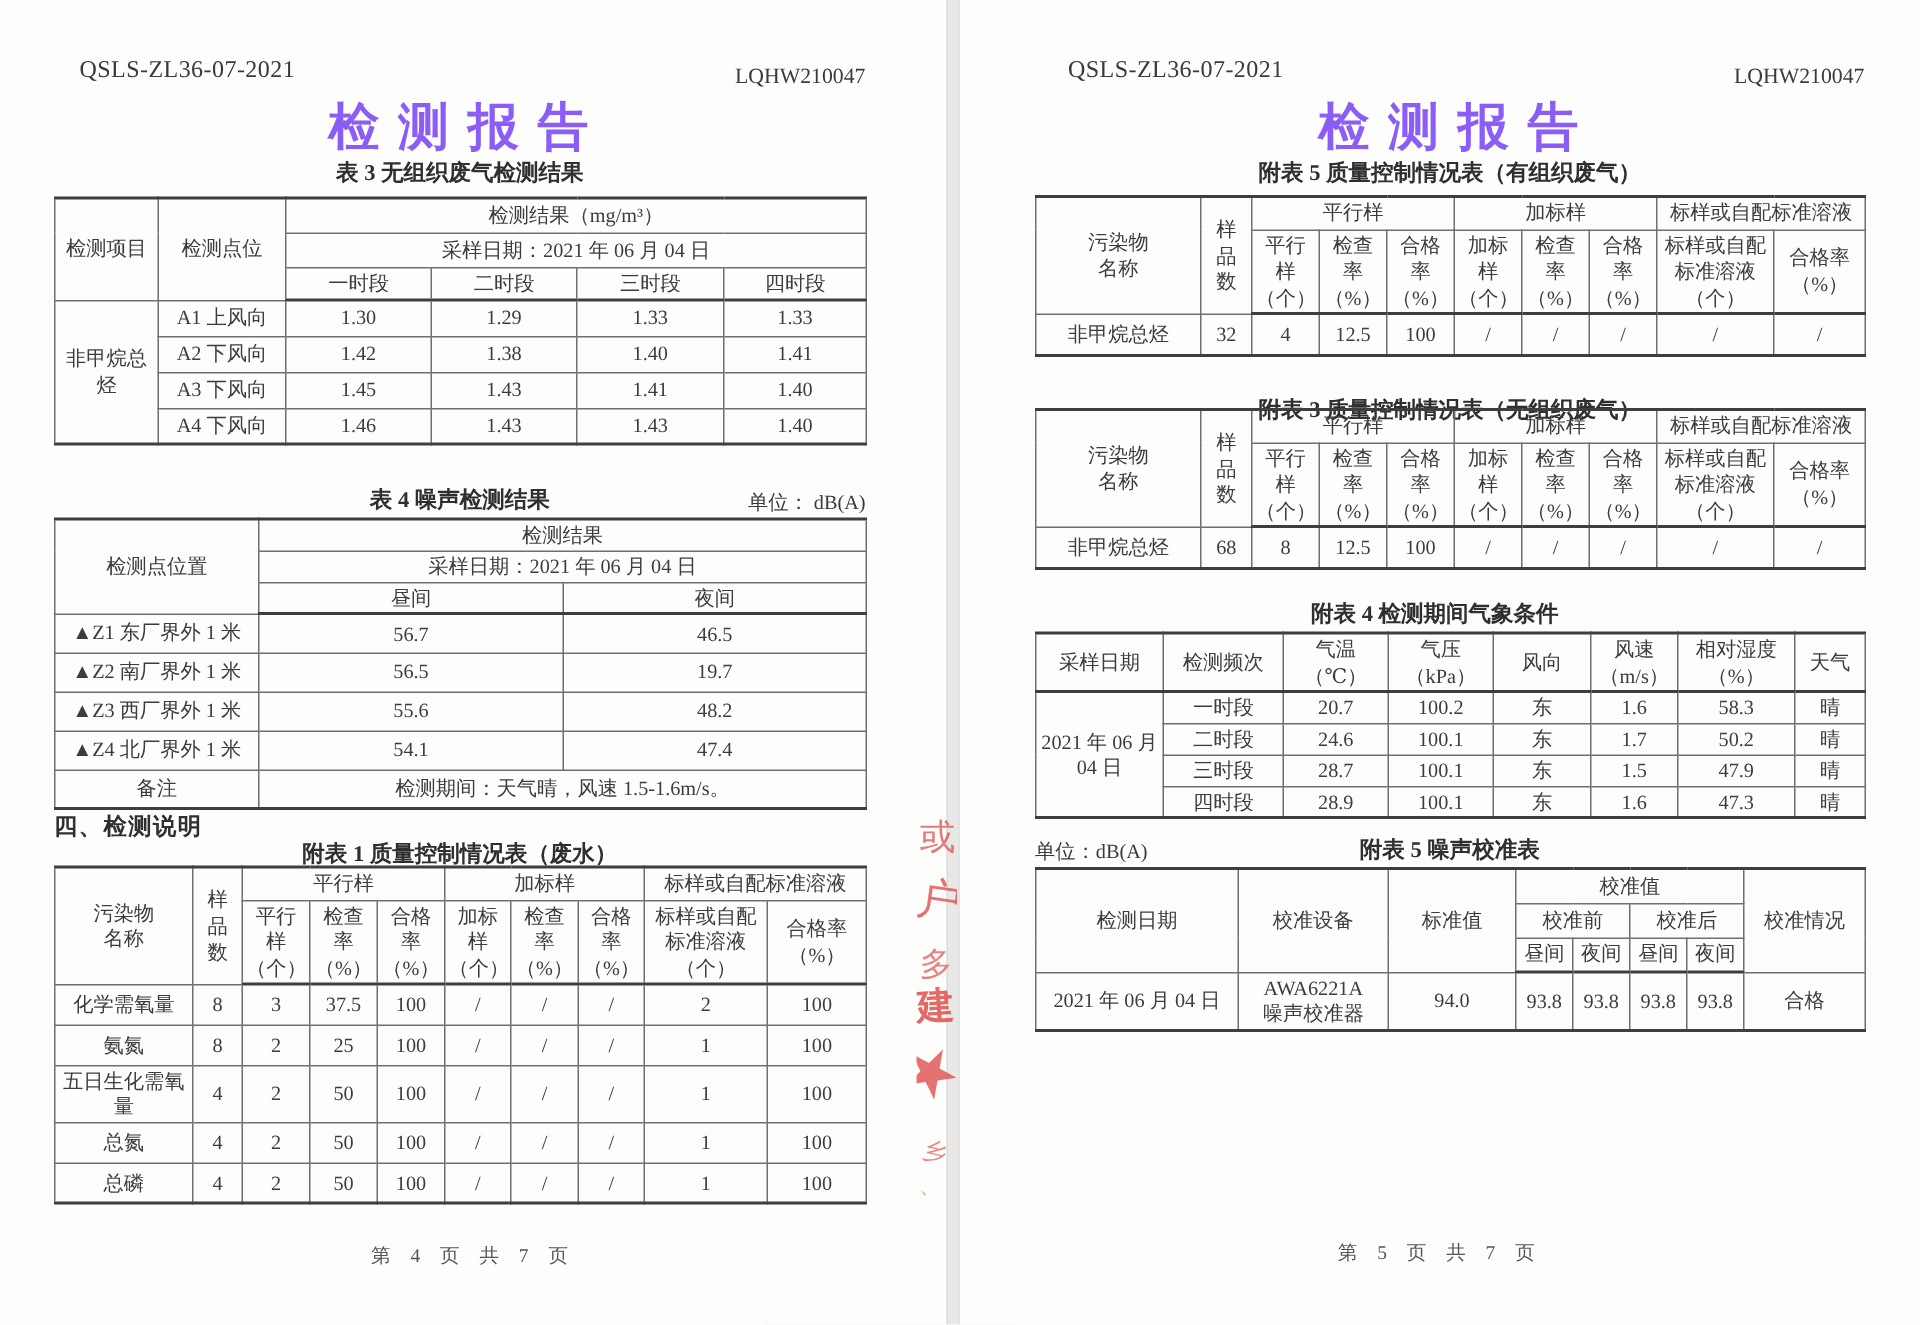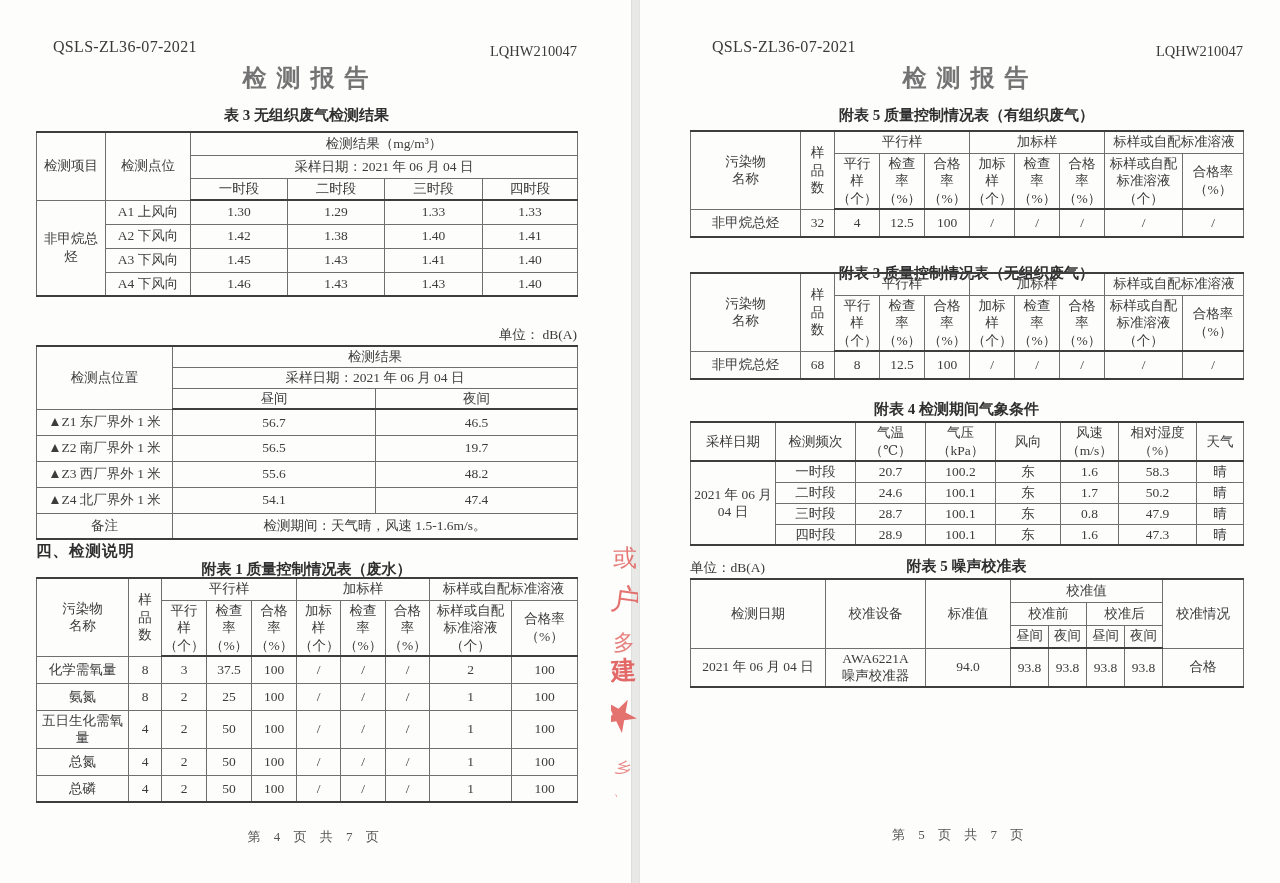--- a/index.html
+++ b/index.html
@@ -10,21 +10,21 @@
     color:#3c3c3c;
   }
   .page{position:absolute;top:0;height:883px;background:#fdfdfc;}
   #page-left{left:0;width:631px;}
   #page-right{left:640px;width:640px;}
   #gutter{position:absolute;left:631px;top:0;width:9px;height:883px;background:#e8e8e7;border-left:1px solid #ddd;border-right:1px solid #e2e2e0;box-sizing:border-box;}
 
   .abs{position:absolute;}
   .doc-code{font-size:16px;letter-spacing:.3px;color:#3a3a3a;}
   .report-no{font-size:14.5px;color:#3a3a3a;}
-  .big-title{font-size:24px;font-weight:700;text-align:center;color:#737373;letter-spacing:2px;}
+  .big-title{font-size:34px;font-weight:700;text-align:center;color:#8b5cf6;letter-spacing:2px;}
   .tbl-title{font-size:15px;font-weight:700;text-align:center;color:#2f2f2f;}
   .unit-label{font-size:13.5px;color:#3a3a3a;}
   .section-title{font-size:15.5px;font-weight:700;color:#2f2f2f;letter-spacing:1px;}
   .footer{font-size:13px;color:#555;text-align:center;letter-spacing:5px;}
 
   table.grid{border-collapse:collapse;table-layout:fixed;
     border-top:2px solid #3e3e3e;border-bottom:2px solid #3e3e3e;}
   table.grid td{
     border:1px solid #6f6f6f;text-align:center;vertical-align:middle;
     font-size:13.5px;line-height:1.3;padding:1px 2px;color:#3c3c3c;
@@ -105,20 +105,21 @@
     <tr style="height:24px">
       <td>A4 下风向</td>
       <td>1.46</td>
       <td>1.43</td>
       <td>1.43</td>
       <td>1.40</td>
     </tr>
   </tbody>
     </table>
 
+  <div class="abs tbl-title" style="left:36px;top:324px;width:541px;">表 4  噪声检测结果</div>
   <div class="abs unit-label" style="left:36px;top:326px;width:541px;text-align:right;">单位：  dB(A)</div>
 
   <table class="grid abs" style="left:36px;top:345px;width:541px;">
     <colgroup>
         <col style="width:136px">
         <col style="width:203px">
         <col style="width:202px">
       </colgroup>
     <tbody>
         <tr style="height:21px">
@@ -451,21 +452,21 @@
       <td>东</td>
       <td>1.7</td>
       <td>50.2</td>
       <td>晴</td>
     </tr>
     <tr style="height:21px">
       <td>三时段</td>
       <td>28.7</td>
       <td>100.1</td>
       <td>东</td>
-      <td>0.8</td>
+      <td>1.5</td>
       <td>47.9</td>
       <td>晴</td>
     </tr>
     <tr style="height:21px">
       <td>四时段</td>
       <td>28.9</td>
       <td>100.1</td>
       <td>东</td>
       <td>1.6</td>
       <td>47.3</td>

